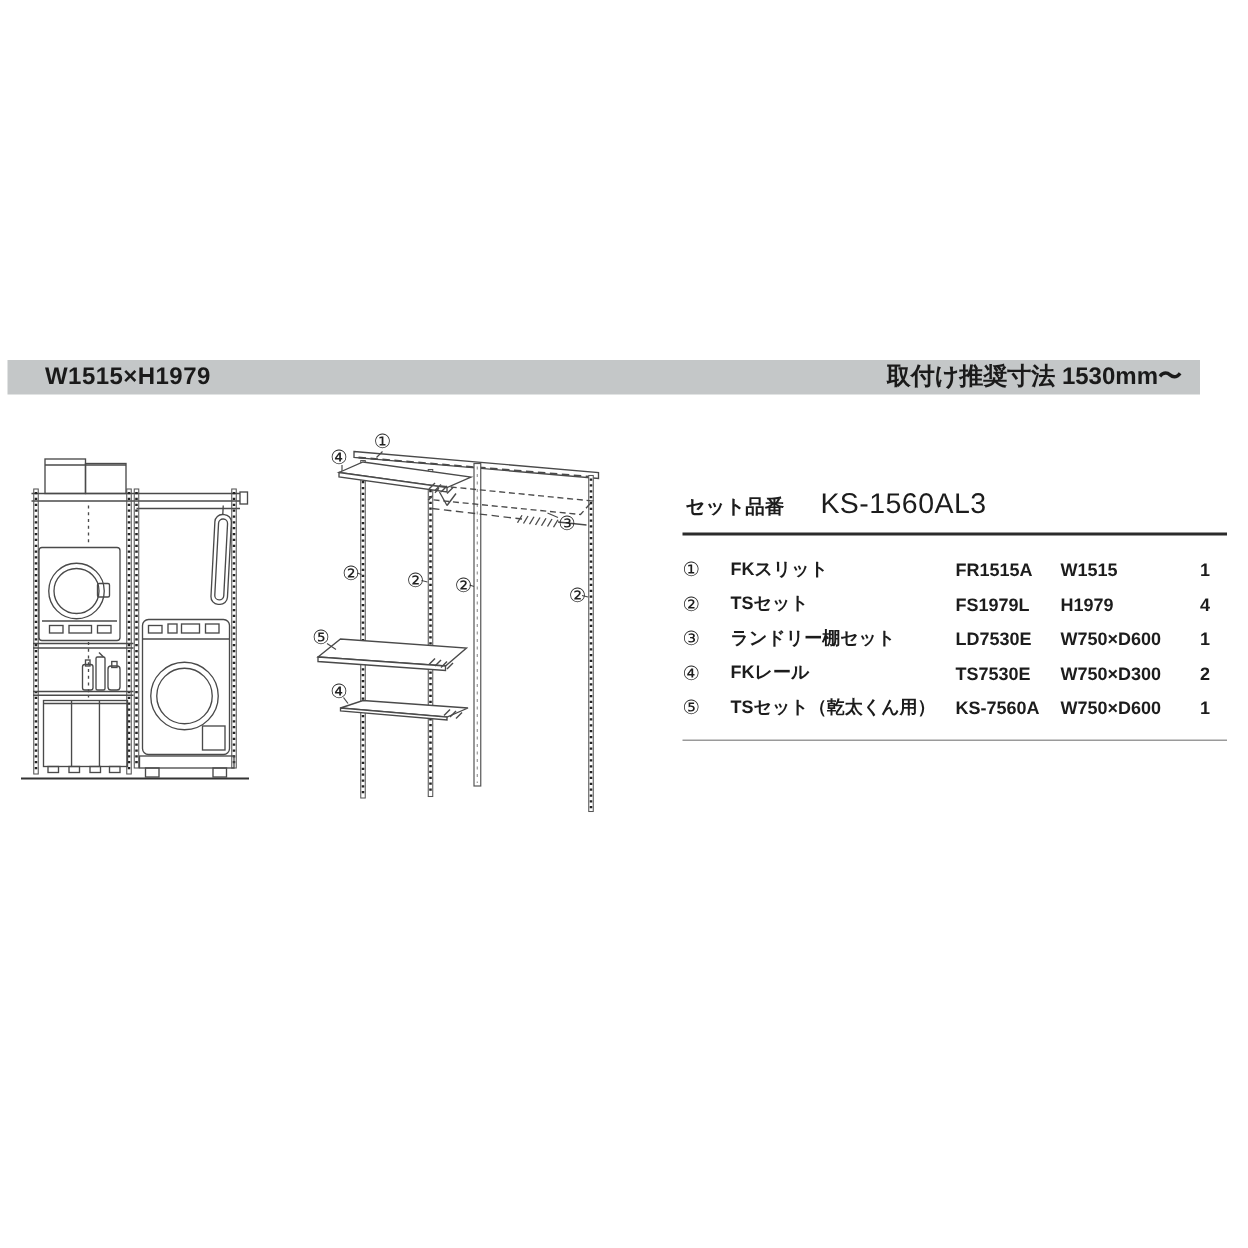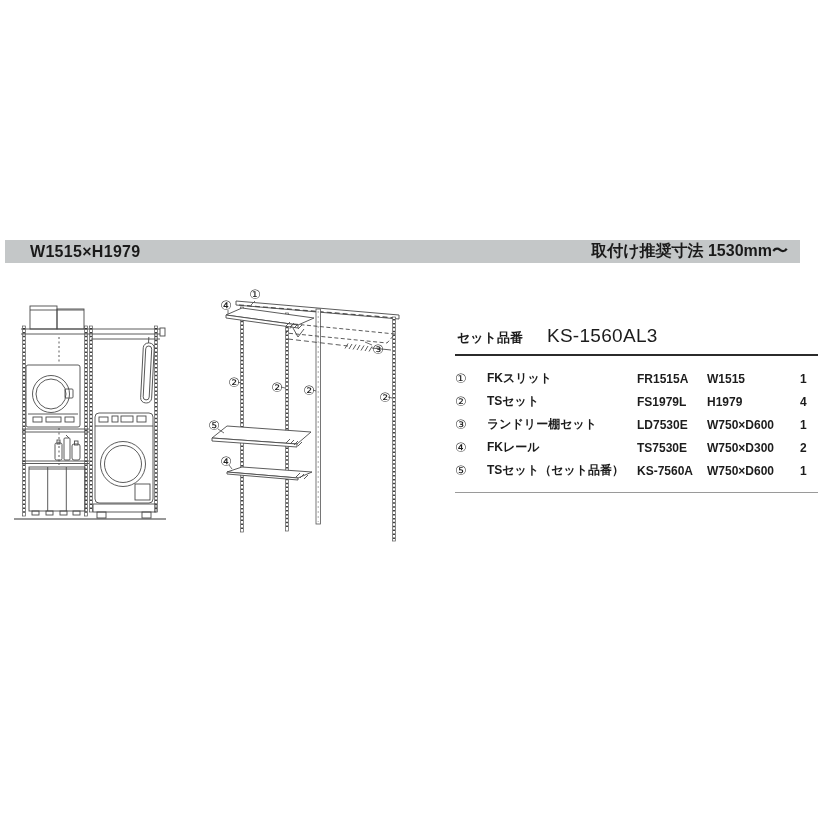--- a/index.html
+++ b/index.html
@@ -254,21 +254,21 @@
       </div>
       <div class="part-row">
         <span class="no">④</span>
         <span class="name">FKレール</span>
         <span class="code">TS7530E</span>
         <span class="size">W750×D300</span>
         <span class="qty">2</span>
       </div>
       <div class="part-row">
         <span class="no">⑤</span>
-        <span class="name">TSセット（セット品番）</span>
+        <span class="name">TSセット（乾太くん用）</span>
         <span class="code">KS-7560A</span>
         <span class="size">W750×D600</span>
         <span class="qty">1</span>
       </div>
     </div>
   </div>
 
 </div>
 
 </body></html>

